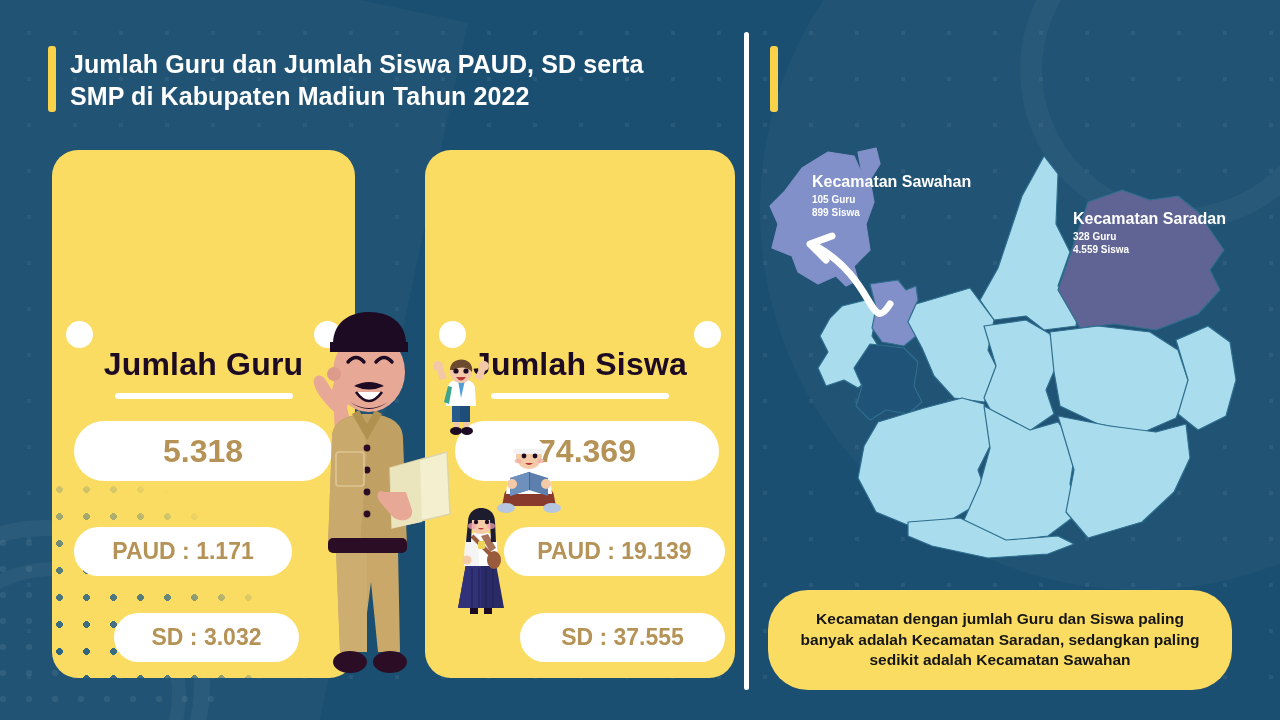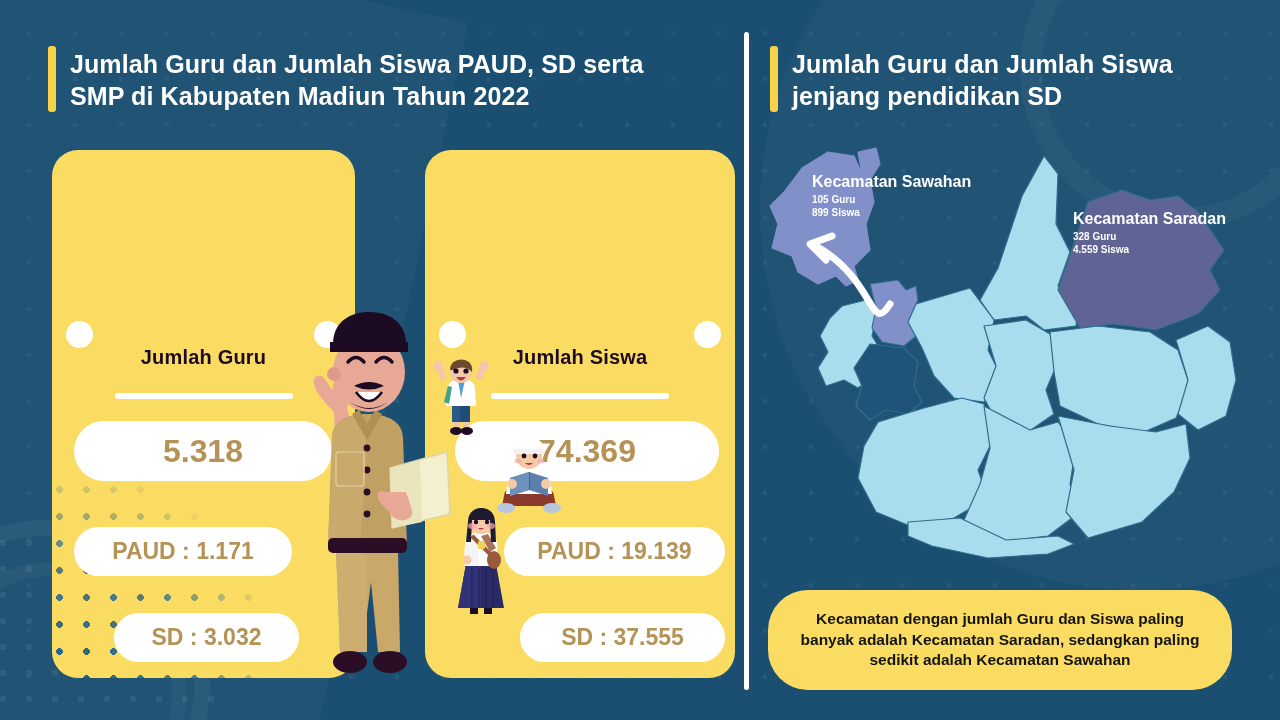--- a/index.html
+++ b/index.html
@@ -86,21 +86,21 @@
     opacity:.95;
   }
   .card .hole {
     position:absolute; top:171px; width:27px; height:27px;
     border-radius:50%; background:#ffffff;
   }
   .card .hole.l { left:14px; }
   .card .hole.r { right:14px; }
   .card-title {
     position:absolute; top:196px; left:0; right:0; text-align:center;
-    font-size:20px; font-weight:bold; color:#1c0b23; letter-spacing:.2px;
+    font-size:32px; font-weight:bold; color:#1c0b23; letter-spacing:.2px;
   }
   .card-rule {
     position:absolute; top:243px; left:50%; transform:translateX(-50%);
     width:178px; height:6px; background:#ffffff; border-radius:3px;
   }
   .pill {
     position:absolute; background:#ffffff; border-radius:40px;
     display:flex; align-items:center; justify-content:center;
     color:#b59255; font-weight:bold; white-space:nowrap;
   }
@@ -157,22 +157,20 @@
 </div>
 
 <div class="hdr" id="header-left">
   <div class="bar"></div>
   <h1>Jumlah Guru dan Jumlah Siswa PAUD, SD serta
 SMP di Kabupaten Madiun Tahun 2022</h1>
 </div>
 
 <div class="hdr" id="header-right">
   <div class="bar"></div>
-  <h1>Jumlah Guru dan Jumlah Siswa
-jenjang pendidikan SD</h1>
 </div>
 
 <div id="divider"></div>
 
 <div class="card" id="card-guru">
   <div class="dotspray"></div>
   <div class="hole l"></div>
   <div class="hole r"></div>
   <div class="card-title">Jumlah Guru</div>
   <div class="card-rule"></div>

